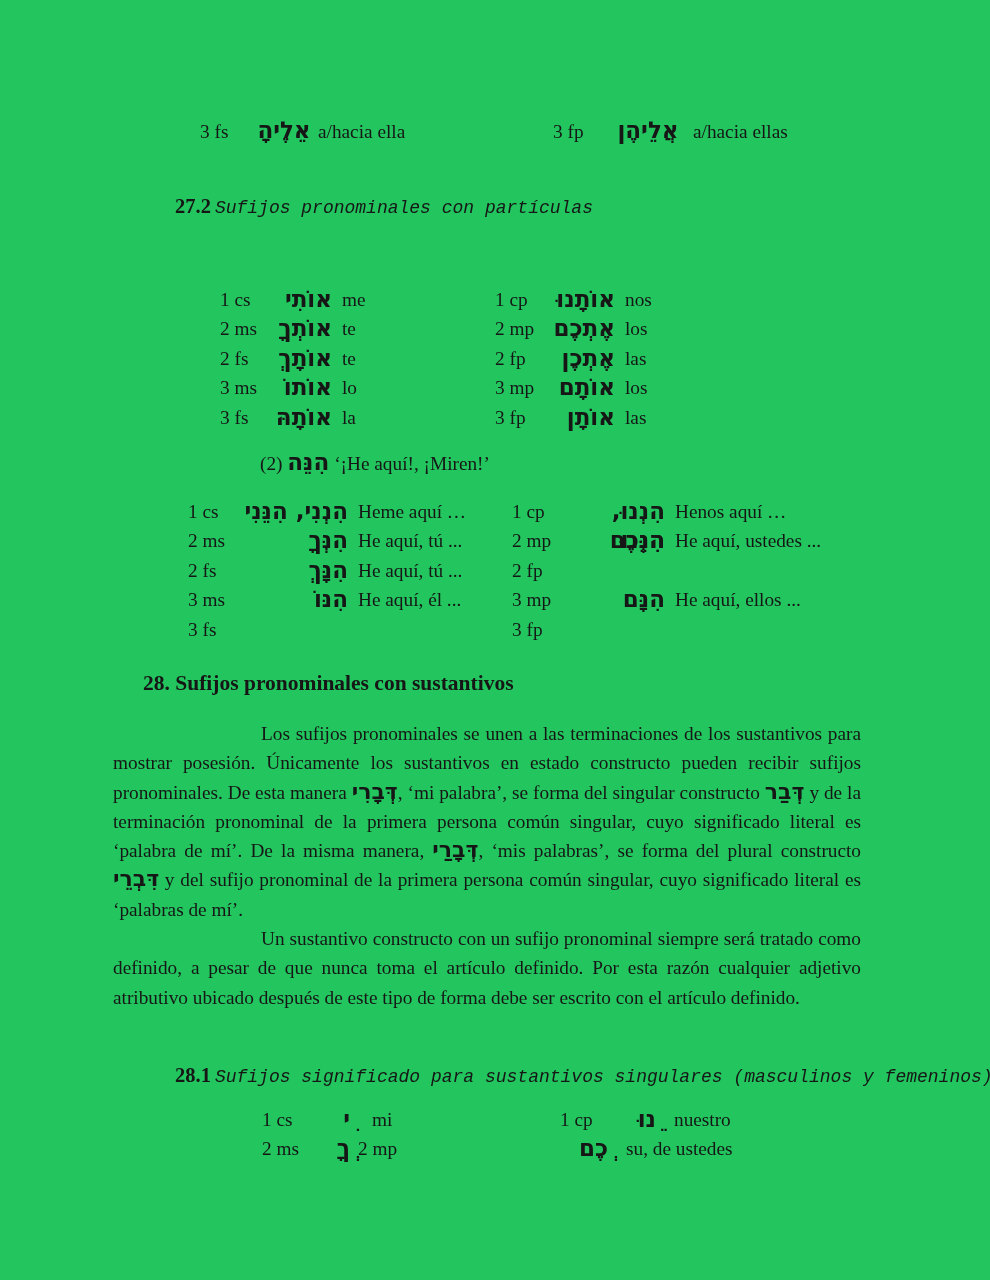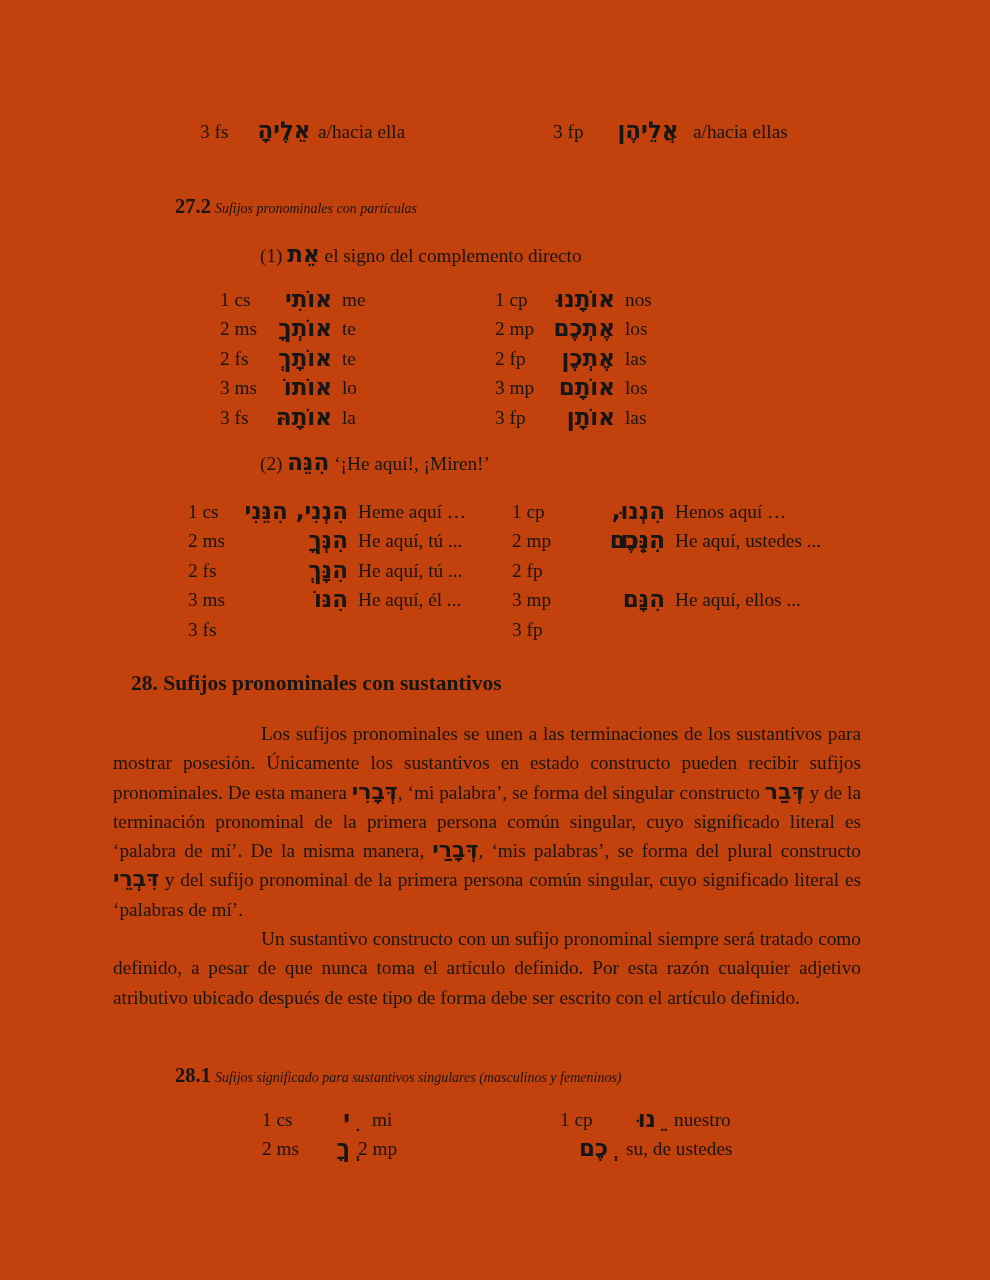--- a/index.html
+++ b/index.html
@@ -1,25 +1,25 @@
 <!DOCTYPE html>
 <html><head>
 <meta charset="utf-8">
 <style>
   html,body{margin:0;padding:0;background:#888;}
   .page{
     position:relative;
     width:990px;height:1280px;
     margin:0 auto;
-    background:#c2410c;
+    background:#22c55e;
     color:#161616;
     font-family:"Liberation Serif", serif;
     overflow:hidden;
   }
-  .it{font-style:italic;font-size:14px;}
+  .it{font-style:italic;font-size:18px;font-family:Liberation Mono, monospace;}
   .num{font-weight:bold;font-size:20.5px;}
 
   
   .hb{
     font-family:"DejaVu Sans", sans-serif;
     font-weight:bold;
     font-size:23px;
     line-height:1;
     unicode-bidi:isolate;
   }
@@ -40,21 +40,21 @@
   .controw .p{display:inline-block;width:50px;}
   .controw .h{display:inline-block;text-align:center;}
   .controw .g{white-space:nowrap;}
   .half-a{left:200px;}
   .half-a .h{width:68px;}
   .half-b{left:553px;}
   .half-b .h{width:90px;}
 
   
   .h272{position:absolute;top:195px;left:175px;white-space:nowrap;}
-  .h28{position:absolute;top:671px;left:131px;font-size:21.5px;font-weight:bold;white-space:nowrap;}
+  .h28{position:absolute;top:671px;left:143px;font-size:21.5px;font-weight:bold;white-space:nowrap;}
   .h281{position:absolute;top:1064px;left:175px;white-space:nowrap;}
 
   
   .item{position:absolute;left:260px;font-size:19.3px;white-space:nowrap;}
   .item1{top:243px;}
   .item2{top:451px;}
 
   
   .tbl{
     position:absolute;
@@ -97,25 +97,20 @@
     <span class="p">3 fp</span>
     <span class="h hb" dir="rtl">אֲלֵיהֶן</span>
     <span class="g">a/hacia ellas</span>
   </div>
 
   <div class="h272">
     <span class="num">27.2</span>
     <span class="it">Sufijos pronominales con partículas</span>
   </div>
 
-  <div class="item item1">
-    <span>(1)</span>
-    <span class="hb" dir="rtl">אֵת</span>
-    <span>el signo del complemento directo</span>
-  </div>
 
   <div class="tbl tbl-et">
     <span class="p">1 cs</span>
       <span class="h hb" dir="rtl">אוֹתִי</span>
       <span class="g">me</span>
       <span class="p">1 cp</span>
       <span class="h hb" dir="rtl">אוֹתָנוּ</span>
       <span class="g">nos</span>
     <span class="p">2 ms</span>
       <span class="h hb" dir="rtl">אוֹתְךָ</span>

